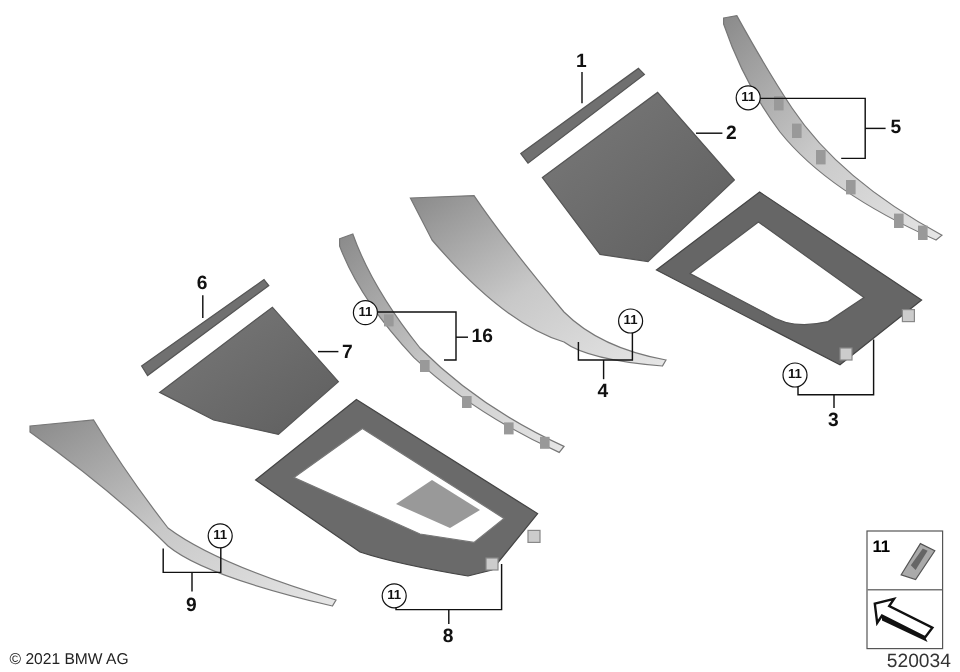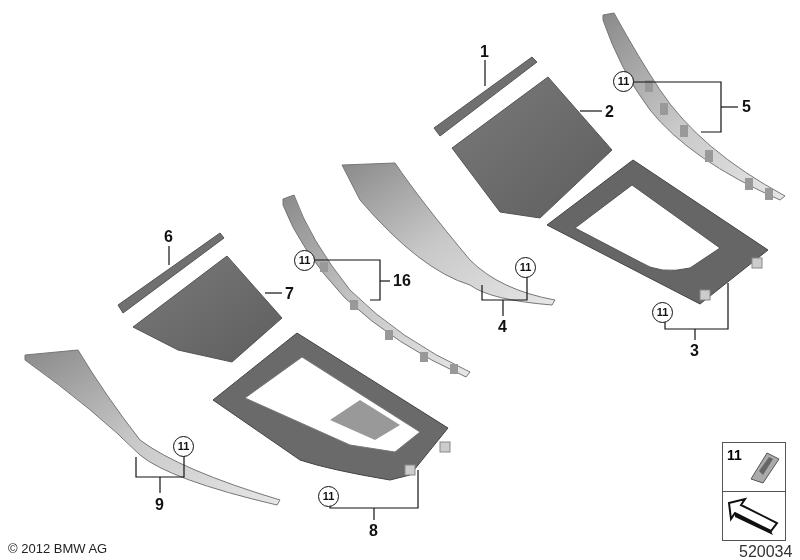--- a/index.html
+++ b/index.html
@@ -132,14 +132,14 @@
     <polygon points="4,30 20,4 32,10 16,34" fill="#aaa" stroke="#555"></polygon>
     <polygon points="12,22 22,8 26,10 16,26" fill="#666"></polygon>
   </svg>
   <div class="legend-div"></div>
   <svg style="position:absolute;left:4px;top:54px;" width="54" height="38">
     <polygon points="2,6 18,2 14,8 50,26 44,34 8,16 4,22 Z" fill="#fff" stroke="#111" stroke-width="2"></polygon>
     <polygon points="8,16 44,34 46,38 8,20" fill="#111"></polygon>
   </svg>
 </div>
 
-<span class="copyright">© 2012 BMW AG</span>
+<span class="copyright">© 2021 BMW AG</span>
 <span class="docnum">520034</span>
 
 </body></html>

